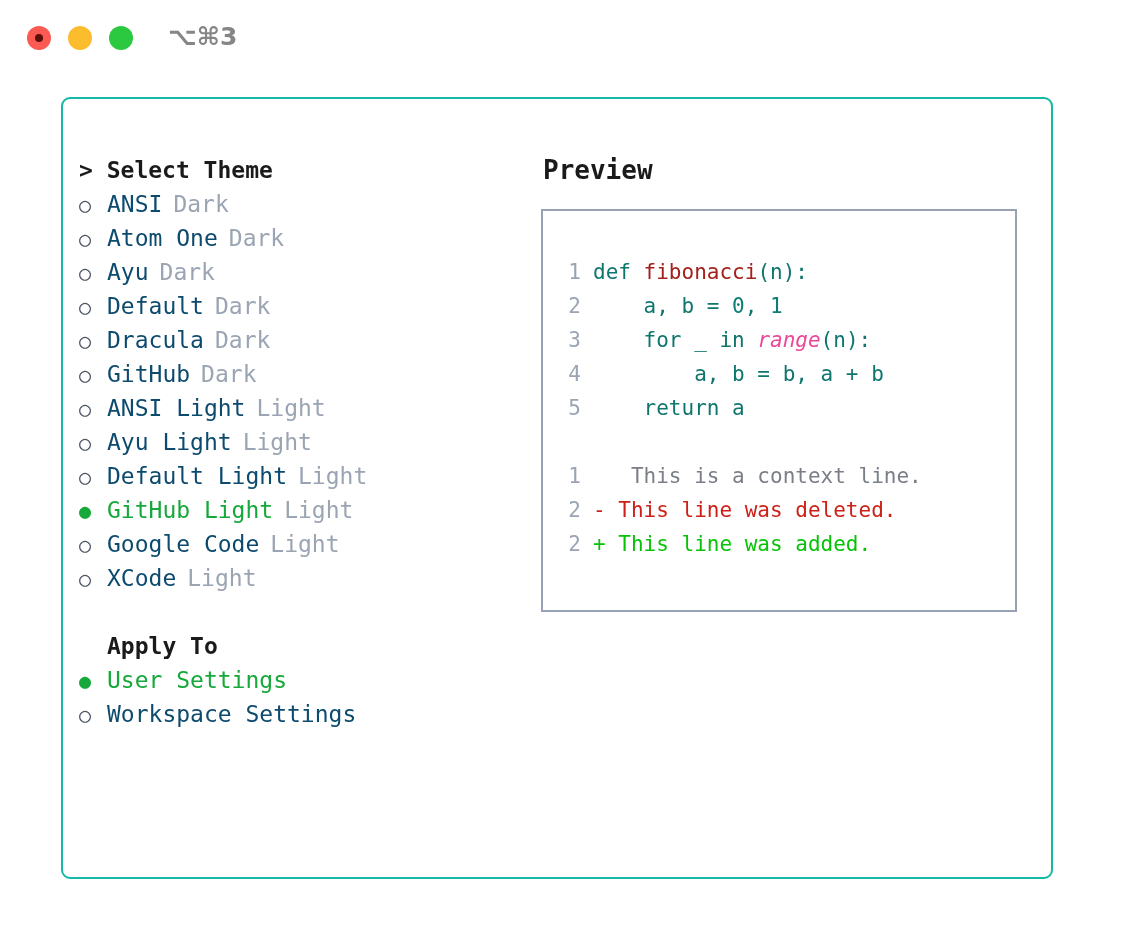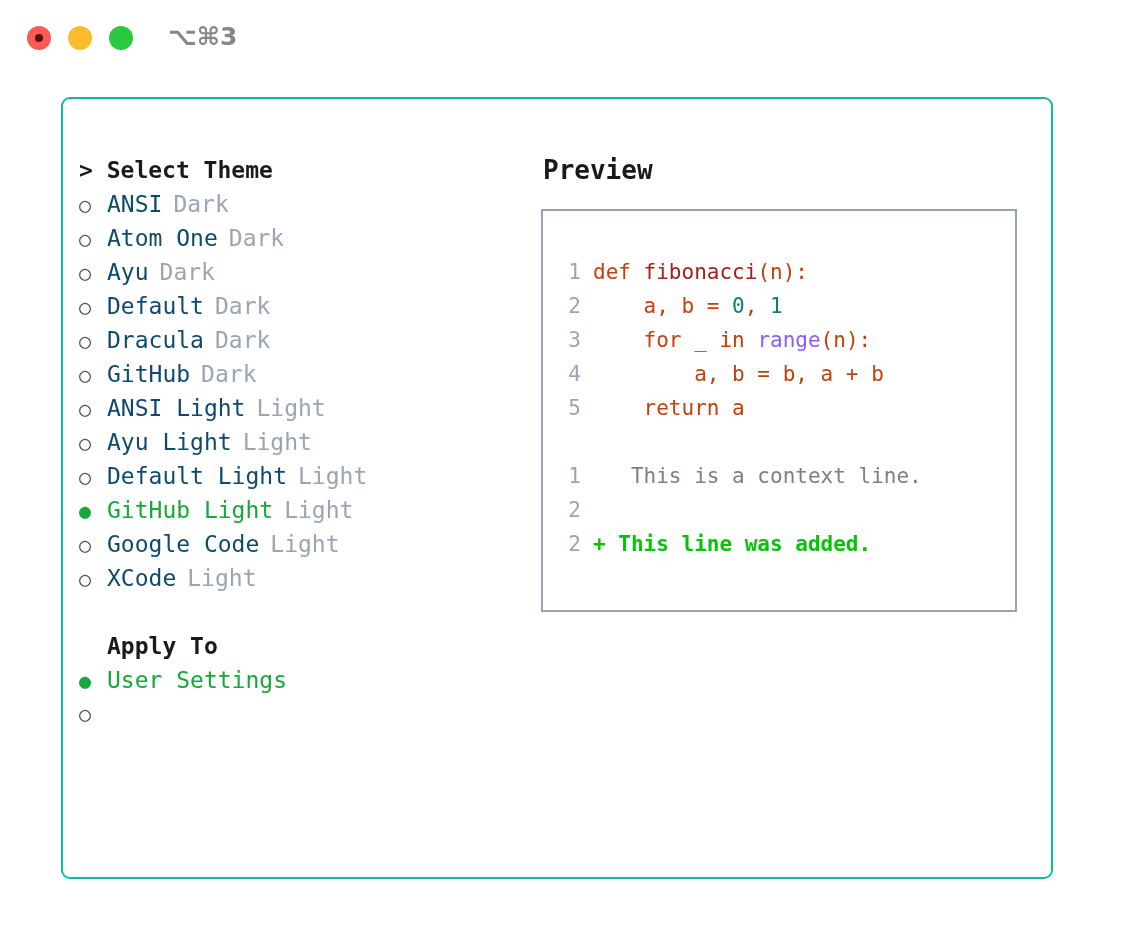--- a/index.html
+++ b/index.html
@@ -181,30 +181,30 @@
   }
   .lineno {
     color: #9aa4b2;
     width: 24px;
     flex: 0 0 24px;
     text-align: right;
     padding-right: 12px;
   }
   .code-text { color: #24292e; }
 
-  .tok-plain { color: #c2410c; }
+  .tok-plain { color: #0f766e; }
   .tok-func  { color: #a4201c; }
   .tok-num   { color: #0c7c74; }
-  .tok-call  { color: #8b5cf6; }
+  .tok-call  { color: #ec4899; font-style: italic; }
 
   .blank-line { height: 34px; }
 
   .diff-ctx { color: #7a7f87; }
   .diff-del { color: #cc2118; }
-  .diff-add { color: #07c307; font-weight: bold; }
+  .diff-add { color: #07c307; }
 </style>
 </head>
 <body>
 
 <div class="window">
 
   <div class="titlebar">
     <div class="dots">
       <div class="dot dot-red"></div>
       <div class="dot dot-yellow"></div>
@@ -233,41 +233,41 @@
           <div class="opt-row"><span class="marker">○</span><span class="opt-name">Google Code</span><span class="opt-kind">Light</span></div>
           <div class="opt-row"><span class="marker">○</span><span class="opt-name">XCode</span><span class="opt-kind">Light</span></div>
         </div>
 
       <div class="spacer-lg"></div>
 
       <div class="section-head indent">Apply To</div>
 
       <div id="apply-to-list">
           <div class="opt-row selected"><span class="marker on">●</span><span class="opt-name">User Settings</span></div>
-          <div class="opt-row"><span class="marker">○</span></div>
+          <div class="opt-row"><span class="marker">○</span><span class="opt-name">Workspace Settings</span></div>
         </div>
 
     </div>
 
     <div class="right-col">
       <div class="preview-title">Preview</div>
 
       <div class="preview-box">
         <div class="code">
           <div id="code-sample">
               <div class="code-line"><span class="lineno">1</span><span class="code-text"><span class="tok-plain">def </span><span class="tok-func">fibonacci</span><span class="tok-plain">(n):</span></span></div>
               <div class="code-line"><span class="lineno">2</span><span class="code-text"><span class="tok-plain">    a, b = </span><span class="tok-num">0</span><span class="tok-plain">, </span><span class="tok-num">1</span></span></div>
               <div class="code-line"><span class="lineno">3</span><span class="code-text"><span class="tok-plain">    for _ in </span><span class="tok-call">range</span><span class="tok-plain">(n):</span></span></div>
               <div class="code-line"><span class="lineno">4</span><span class="code-text"><span class="tok-plain">        a, b = b, a + b</span></span></div>
               <div class="code-line"><span class="lineno">5</span><span class="code-text"><span class="tok-plain">    return a</span></span></div>
             </div>
           <div class="blank-line"></div>
           <div id="diff-sample">
               <div class="code-line"><span class="lineno">1</span><span class="diff-ctx">   This is a context line.</span></div>
-              <div class="code-line"><span class="lineno">2</span></div>
+              <div class="code-line"><span class="lineno">2</span><span class="diff-del">- This line was deleted.</span></div>
               <div class="code-line"><span class="lineno">2</span><span class="diff-add">+ This line was added.</span></div>
             </div>
         </div>
       </div>
     </div>
 
   </div>
 </div>
 
 </body></html>

